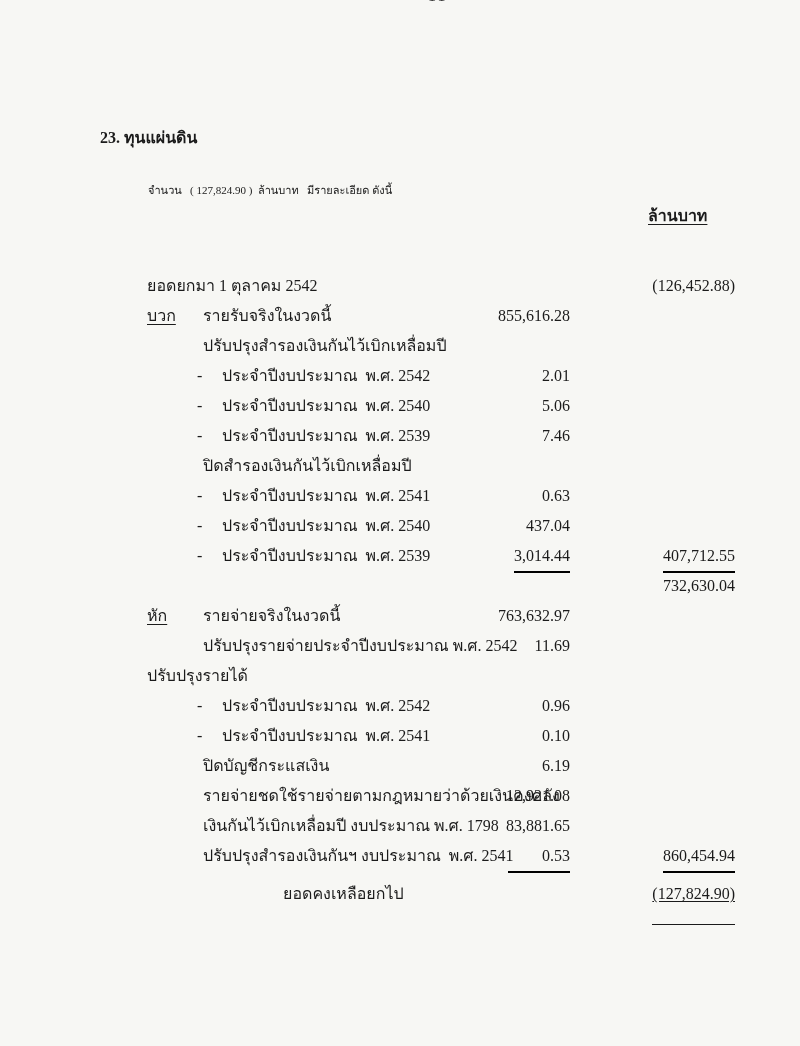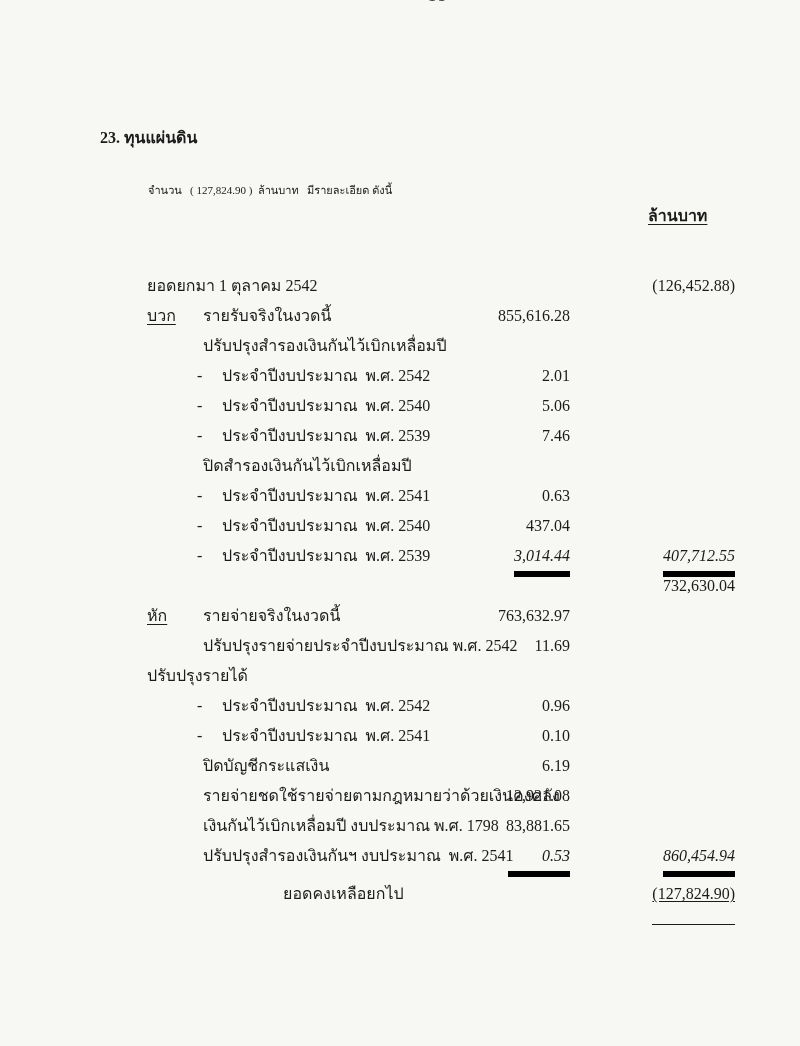--- a/index.html
+++ b/index.html
@@ -43,21 +43,21 @@
   .cell { position: absolute; top: 0; white-space: pre; }
   .prefix { left: 0; text-decoration: underline; text-underline-offset: 3px; }
   .lbl-margin { left: 0; }
   .lbl-sub { left: 56px; }
   .lbl-dash-mark { left: 50px; }
   .lbl-dash { left: 75px; }
   .lbl-center { left: 136px; }
   .num { text-align: center; }
   .num-mid { right: 177px; }
   .num-right { right: 12px; }
-  .u-line { border-bottom: 6px solid #000000; font-style: italic; }
+  .u-line { border-bottom: 2px solid #000000; }
   .u-leader { padding-left: 34px; }
   .u-double { border-bottom: 1px solid #1b1b1b; text-decoration: underline; text-underline-offset: 2px; padding-bottom: 15px; }
 </style>
 </head>
 <body>
 
 <div class="page-number">11</div>
 
 <div class="doc-heading">23. ทุนแผ่นดิน</div>
 

